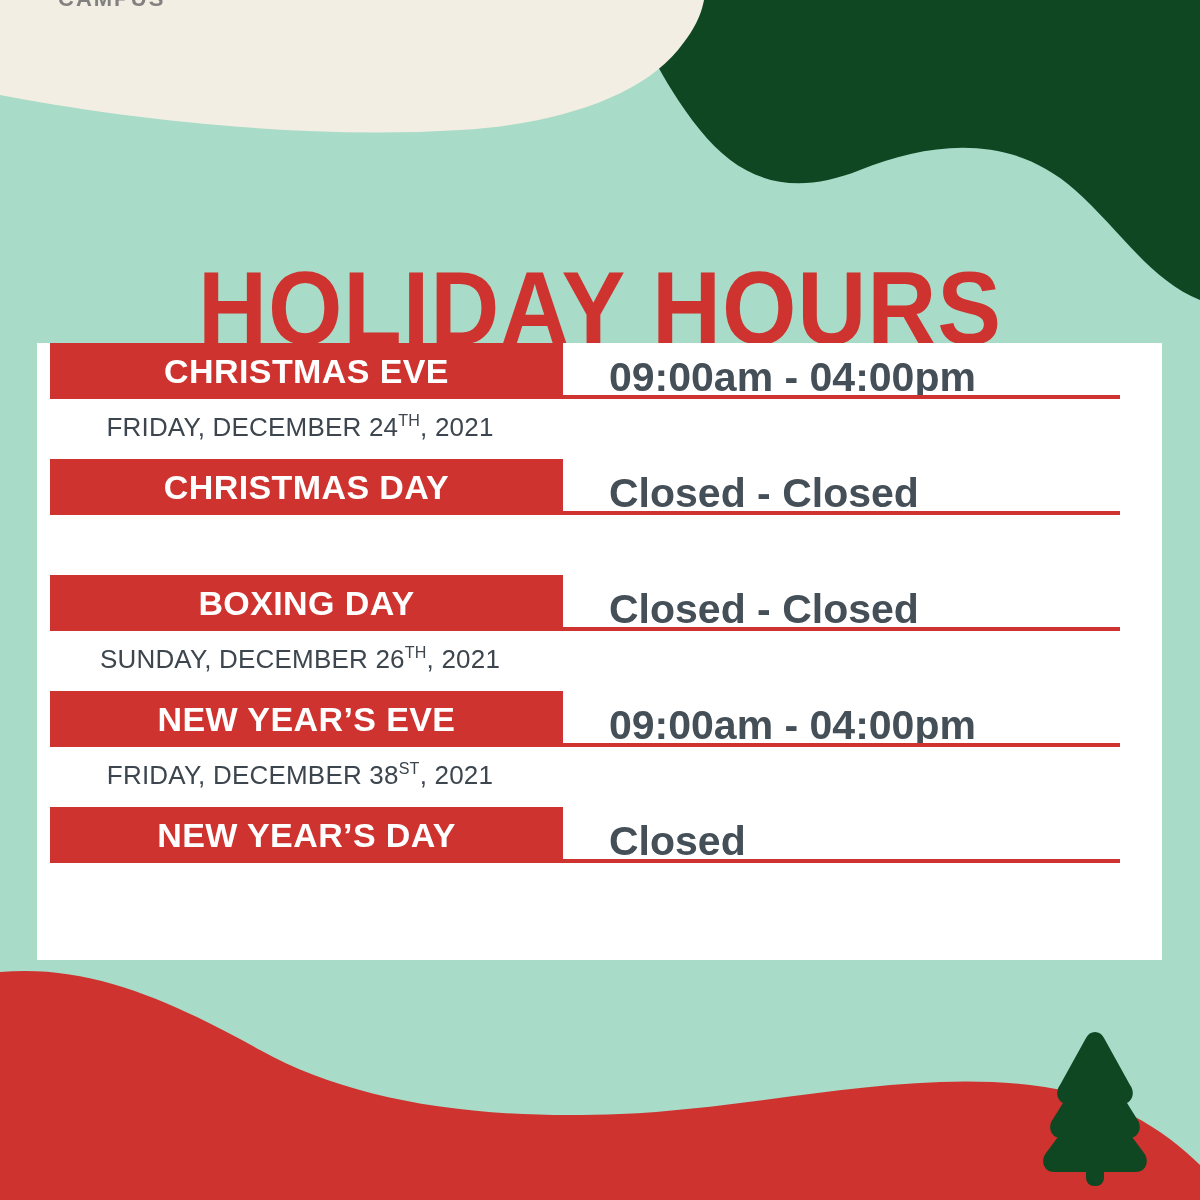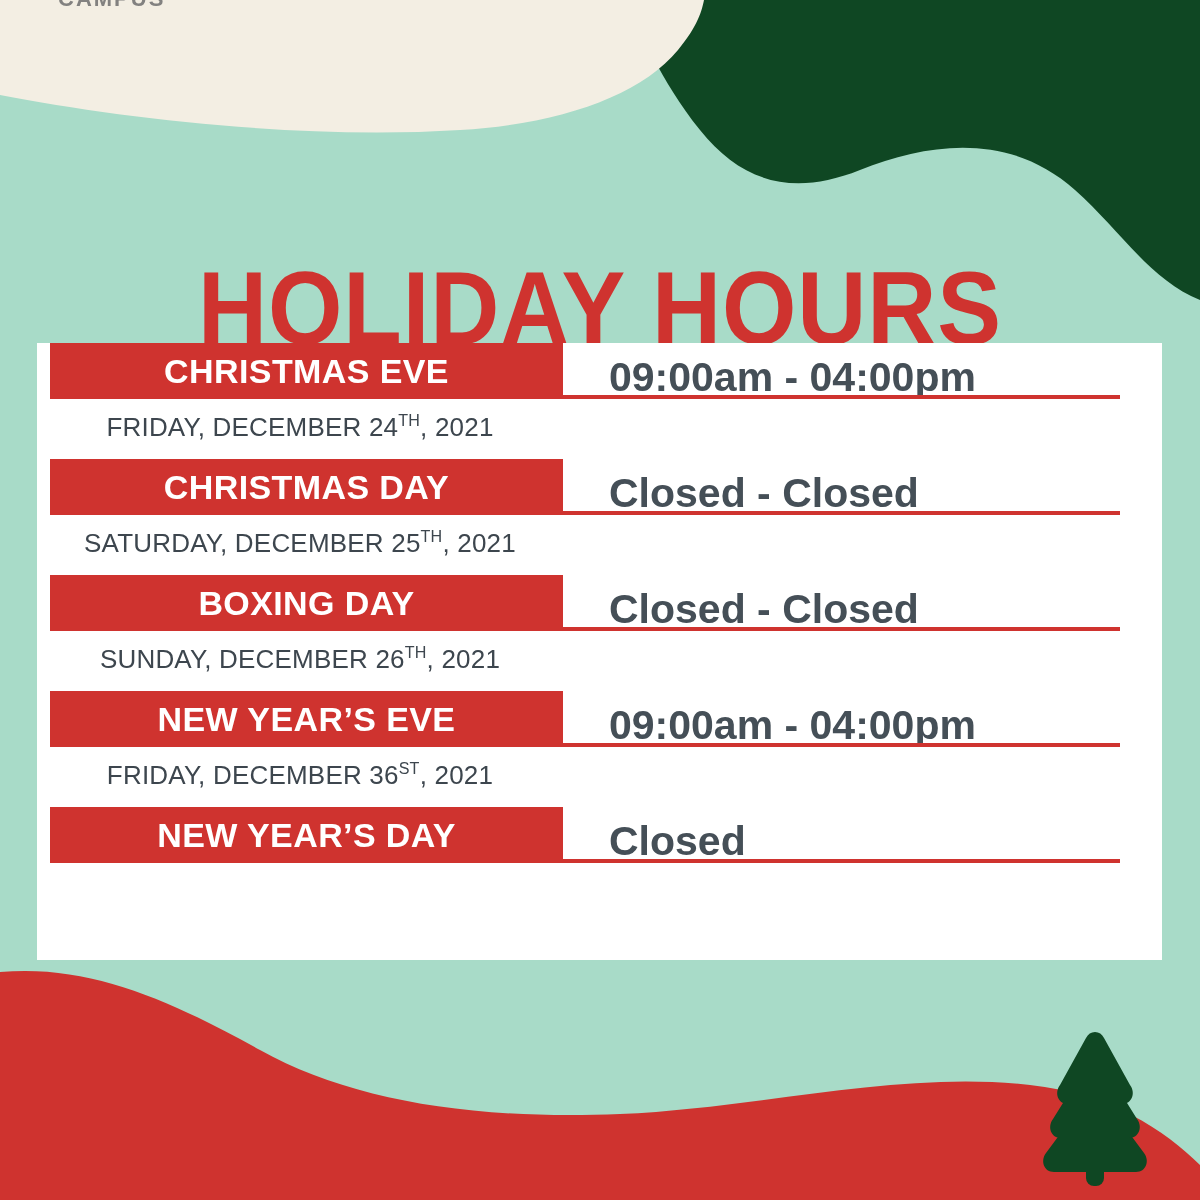--- a/index.html
+++ b/index.html
@@ -215,21 +215,20 @@
         </li>
         <li class="row">
           <div class="row-top">
             <div class="holiday-band">
               <span class="holiday-name">CHRISTMAS DAY</span>
             </div>
             <div class="hours-cell">
               <span class="hours-text">Closed - Closed</span>
             </div>
           </div>
-          <div class="date-line"><span class="date-text"><span>SATURDAY, DECEMBER 25</span><sup>TH</sup><span>, 2021</span></span></div>
         </li>
         <li class="row">
           <div class="row-top">
             <div class="holiday-band">
               <span class="holiday-name">BOXING DAY</span>
             </div>
             <div class="hours-cell">
               <span class="hours-text">Closed - Closed</span>
             </div>
           </div>
@@ -237,21 +236,21 @@
         </li>
         <li class="row">
           <div class="row-top">
             <div class="holiday-band">
               <span class="holiday-name">NEW YEAR’S EVE</span>
             </div>
             <div class="hours-cell">
               <span class="hours-text">09:00am - 04:00pm</span>
             </div>
           </div>
-          <div class="date-line"><span class="date-text"><span>FRIDAY, DECEMBER 36</span><sup>ST</sup><span>, 2021</span></span></div>
+          <div class="date-line"><span class="date-text"><span>FRIDAY, DECEMBER 38</span><sup>ST</sup><span>, 2021</span></span></div>
         </li>
         <li class="row">
           <div class="row-top">
             <div class="holiday-band">
               <span class="holiday-name">NEW YEAR’S DAY</span>
             </div>
             <div class="hours-cell">
               <span class="hours-text">Closed</span>
             </div>
           </div>

